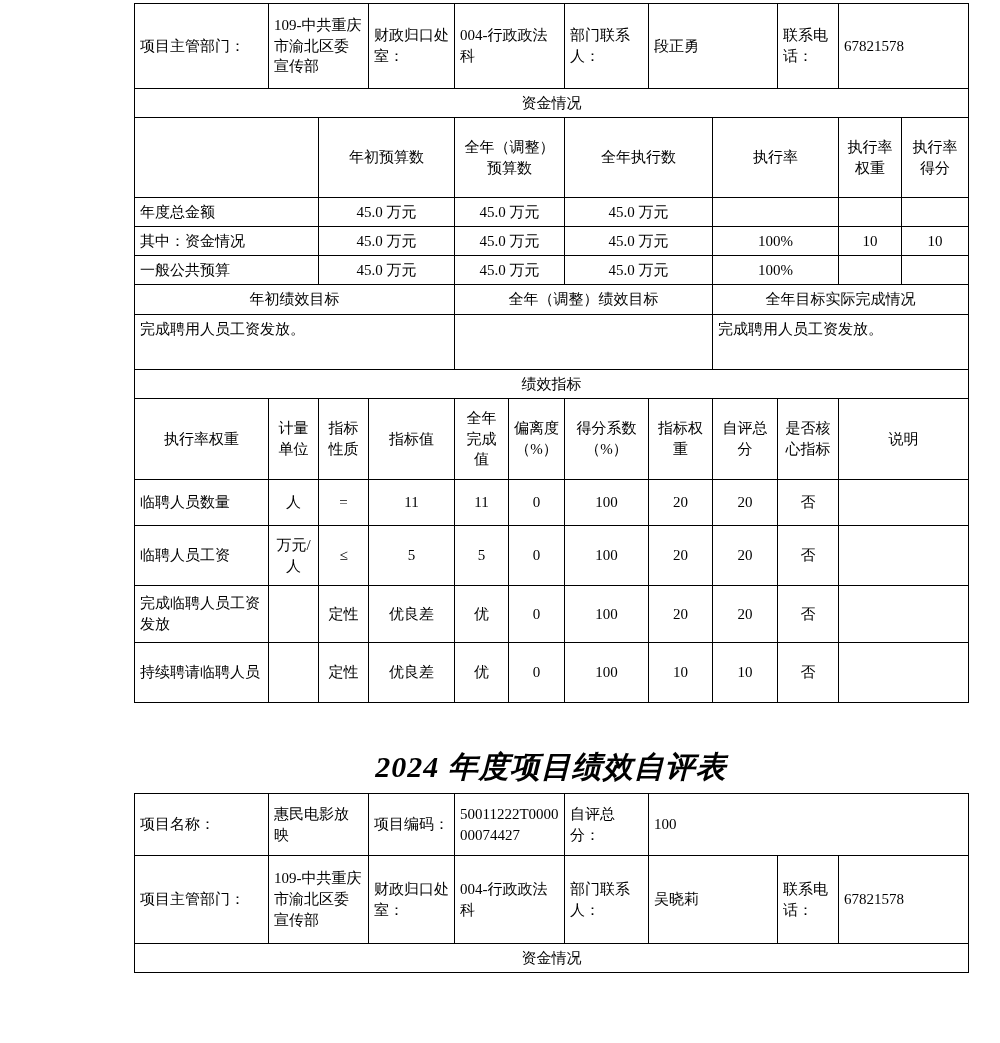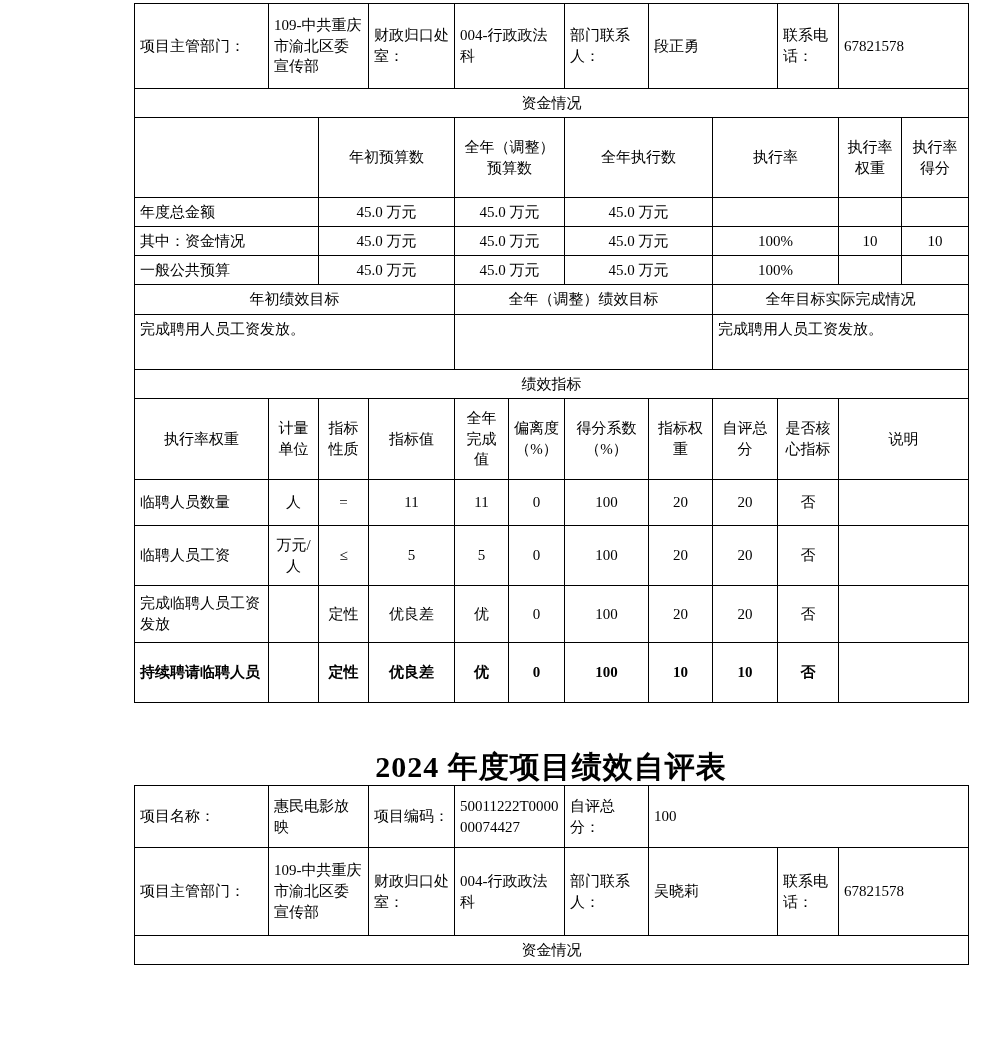--- a/index.html
+++ b/index.html
@@ -24,26 +24,27 @@
     vertical-align: middle;
     word-break: break-all;
     overflow: hidden;
   }
   .doc-table td.l  { text-align: left; }
   .doc-table td.c  { text-align: center; }
   .doc-table td.lt { text-align: left; vertical-align: top; padding-top: 4px; margin-top: 33px; }
   #table-top { margin-top: 3px; }
   .page-title {
     width: 834px;
-    margin: 46px 0 0 134px;
+    margin: 46px 0 8px 134px;
     text-align: center;
     font-size: 30px;
     font-weight: bold;
     line-height: 1.2;
     letter-spacing: 1px;
+    font-style: italic;
   }
 </style>
 </head>
 <body>
 
 <div class="page">
 
   <table class="doc-table" id="table-top">
     <colgroup>
       <col style="width:134px">
@@ -167,21 +168,21 @@
           <td class="c">定性</td>
           <td class="c">优良差</td>
           <td class="c">优</td>
           <td class="c">0</td>
           <td class="c">100</td>
           <td class="c">20</td>
           <td class="c">20</td>
           <td class="c">否</td>
           <td colspan="2" class="c"></td>
         </tr>
-        <tr style="height: 60px; font-weight: bold;">
+        <tr style="height: 60px;">
           <td class="l">持续聘请临聘人员</td>
           <td class="c"></td>
           <td class="c">定性</td>
           <td class="c">优良差</td>
           <td class="c">优</td>
           <td class="c">0</td>
           <td class="c">100</td>
           <td class="c">10</td>
           <td class="c">10</td>
           <td class="c">否</td>

